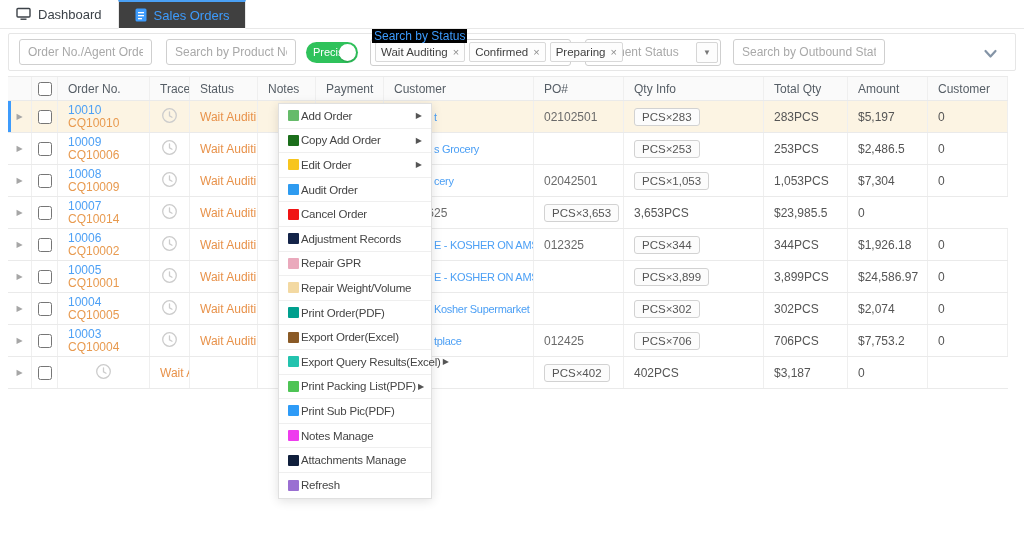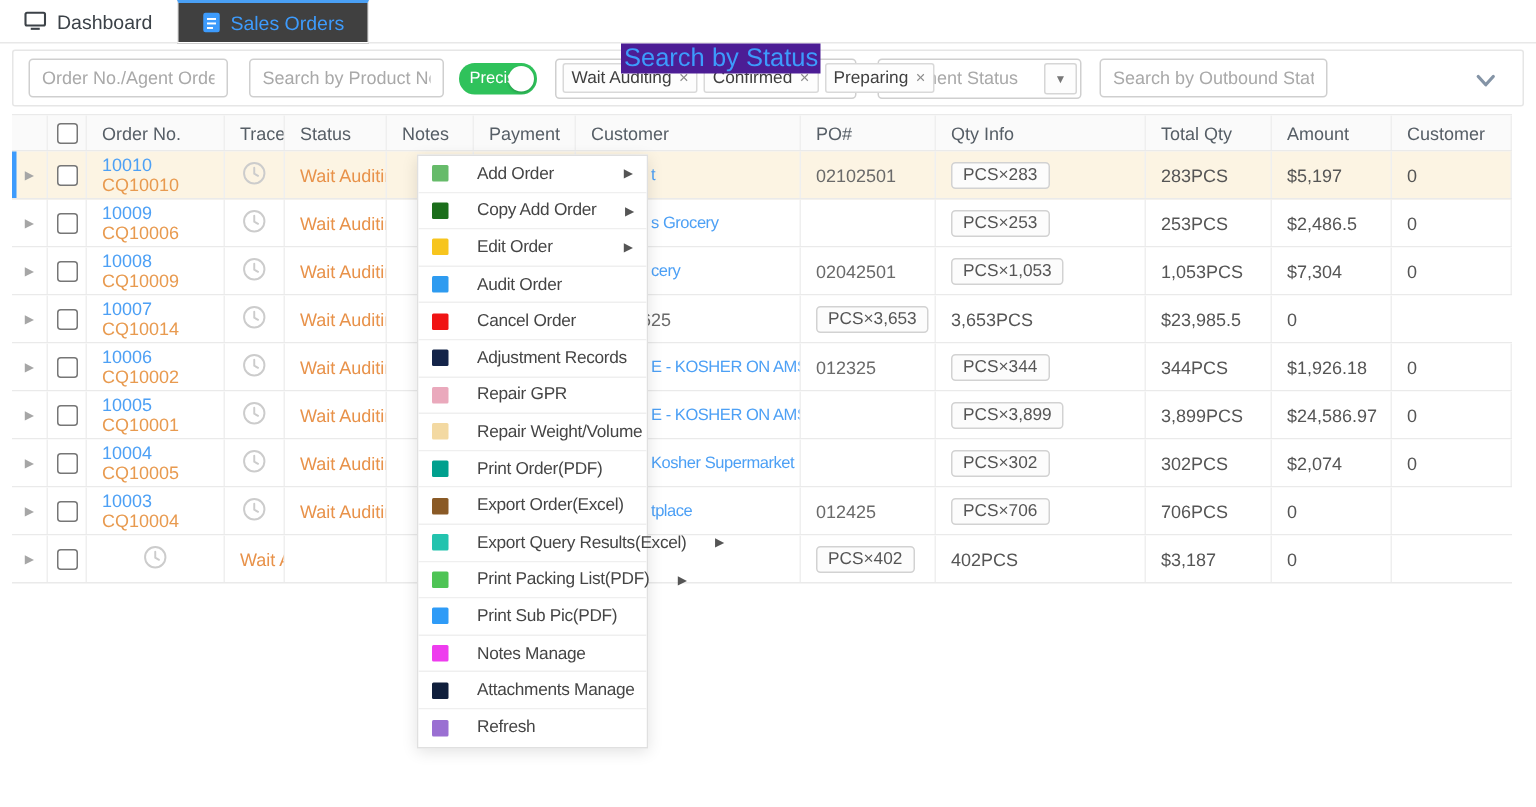--- a/index.html
+++ b/index.html
@@ -17,21 +17,21 @@
   .filters { position:absolute; left:8px; top:33px; width:1008px; height:38px; border:1px solid #e6e6e6; border-radius:2px; background:#fff; display:flex; align-items:center; padding:0 10px; }
   .finput { height:26px; border:1px solid #cfcfcf; border-radius:3px; padding:0 8px; font-size:12px; color:#444; font-family:"Liberation Sans",sans-serif; background:#fff; }
   .finput::placeholder { color:#a9a9a9; }
   .inp-order { width:133px; margin-right:14px; }
   .inp-product { width:130px; margin-right:10px; }
   .toggle { position:relative; width:52px; height:21px; border-radius:11px; background:#2fc25b; display:flex; align-items:center; cursor:pointer; margin-right:12px; flex:0 0 auto; }
   .toggle .tlabel { color:#fff; font-size:11px; padding-left:7px; }
   .toggle .knob { position:absolute; right:2px; top:2px; width:17px; height:17px; border-radius:50%; background:#fff; box-shadow:0 1px 2px rgba(0,0,0,.2); }
   .tagbox-wrap { position:relative; margin-right:14px; }
   .tagbox { width:201px; height:27px; border:1px solid #cfcfcf; border-radius:3px; display:flex; align-items:center; gap:4px; padding:0 4px; background:#fff; }
-  .tagbox-label { position:absolute; top:-10px; left:2px; font-size:17px; color:#3d9bfc; background:#4c1d95; padding:0 2px; white-space:nowrap;margin-left:42px; }
+  .tagbox-label { position:absolute; top:-10px; left:2px; font-size:12px; color:#3d9bfc; background:#000000; padding:0 2px; white-space:nowrap; }
   .tag { display:flex; align-items:center; gap:5px; height:20px; border:1px solid #d9d9d9; border-radius:2px; background:#fdfdfd; padding:0 5px; font-size:11.5px; color:#3f3f3f; white-space:nowrap; }
   .tag .x { color:#8c8c8c; font-size:11px; cursor:pointer; }
   .selectbox { width:136px; height:27px; border:1px solid #cfcfcf; border-radius:3px; display:flex; align-items:center; justify-content:space-between; background:#fff; margin-right:12px; cursor:pointer; }
   .selectbox .ph { color:#a9a9a9; padding-left:8px; }
   .selectbox .arrbox { width:22px; height:21px; margin-right:2px; border:1px solid #d6d6d6; border-radius:2px; display:flex; align-items:center; justify-content:center; color:#777; font-size:8px; background:#fdfdfd; }
   .inp-outbound { width:152px; }
   .collapse { position:absolute; right:16px; top:11px; cursor:pointer; }
 
   
   .gridtable { position:absolute; left:8px; top:76px; width:1000px; border-top:1px solid #eaeaea; }
@@ -50,21 +50,21 @@
   .agent { color:#e89a4f; }
   .status-txt { color:#e8924a; }
   .cust { color:#4da0f5; cursor:pointer; font-size:11px; letter-spacing:-0.3px; }
   .td.c-cust { padding-left:50px; }
   .po { color:#6a6a6a; }
   .qty-pill { border:1px solid #d2d2d2; border-radius:3px; background:#fcfcfc; padding:2px 7px; color:#555; font-size:11.5px; }
   .plain { color:#555; }
 
   
   .menu { position:absolute; left:278px; top:103px; width:154px; background:#fff; border:1px solid #e0e0e0; box-shadow:0 2px 10px rgba(0,0,0,.12); z-index:10; }
-  .mi { height:24.6px; display:flex; align-items:center; gap:19px; padding:0 9px; border-bottom:1px solid #efefef; cursor:pointer; background:#fff; }
+  .mi { height:24.6px; display:flex; align-items:center; gap:2px; padding:0 9px; border-bottom:1px solid #efefef; cursor:pointer; background:#fff; }
   .mi:last-child { border-bottom:none; }
   .mi .sq { width:11px; height:11px; border-radius:1px; flex:0 0 auto; }
   .mi .ml { color:#454545; font-size:11.5px; white-space:nowrap; letter-spacing:-0.2px; }
   .mi .arr { margin-left:auto; color:#555; font-size:8px; }
 </style>
 </head>
 <body>
 
 <div class="stage">
 
@@ -404,20 +404,21 @@
       <div class="td"></div>
       <div class="td"></div>
       <div class="td c-cust">
             <span class="cust">tplace</span>
           </div>
       <div class="td po">012425</div>
       <div class="td">
             <span class="qty-pill">PCS×706</span>
           </div>
       <div class="td plain">706PCS</div>
+      <div class="td plain">$7,753.2</div>
       <div class="td plain">0</div>
     </div>
 
     <div class="tr body">
       <div class="td center">
             <span class="expand">▶</span>
           </div>
       <div class="td center">
             <input type="checkbox" style="">
           </div>

